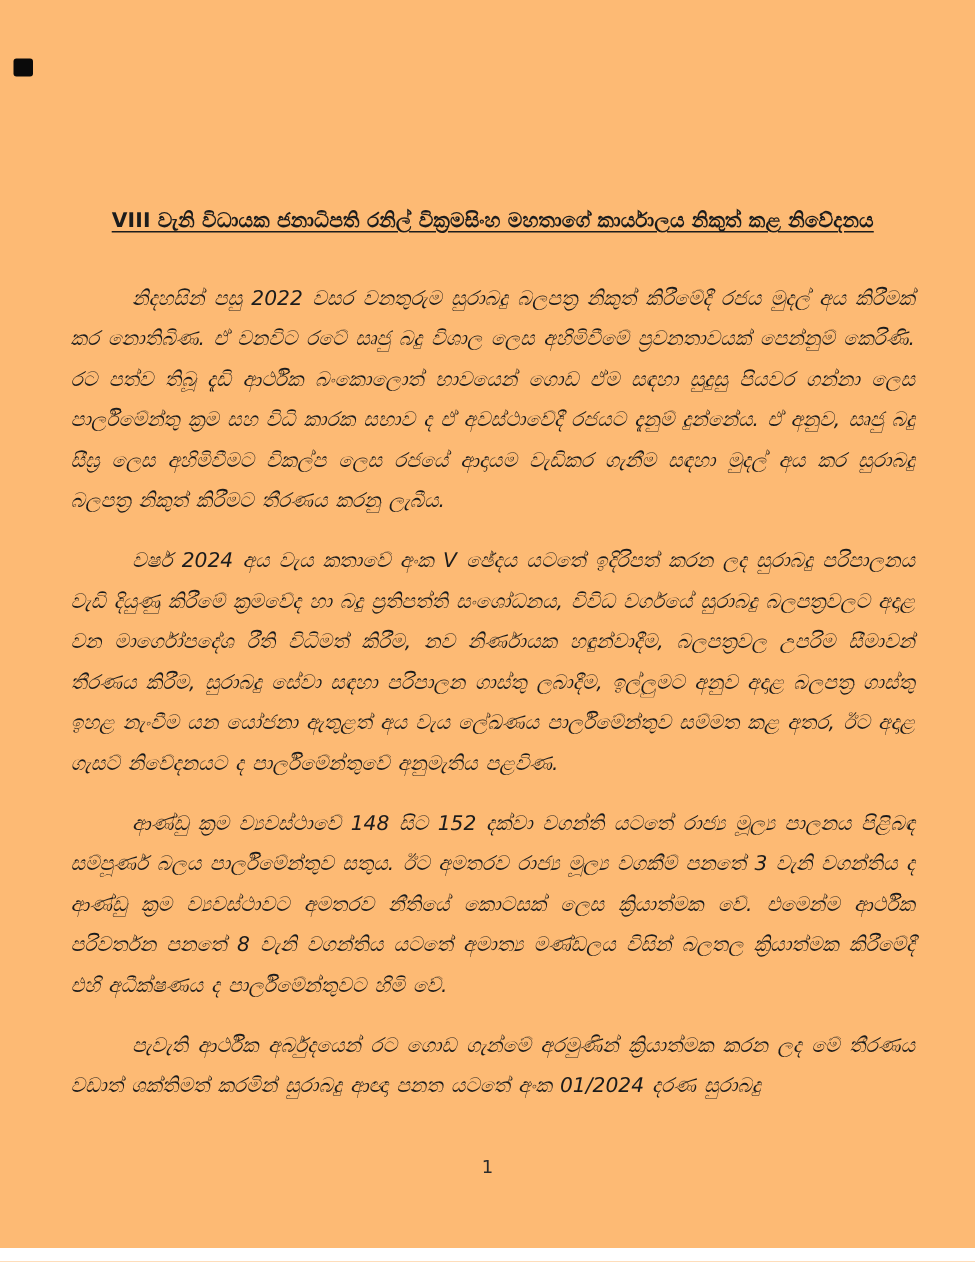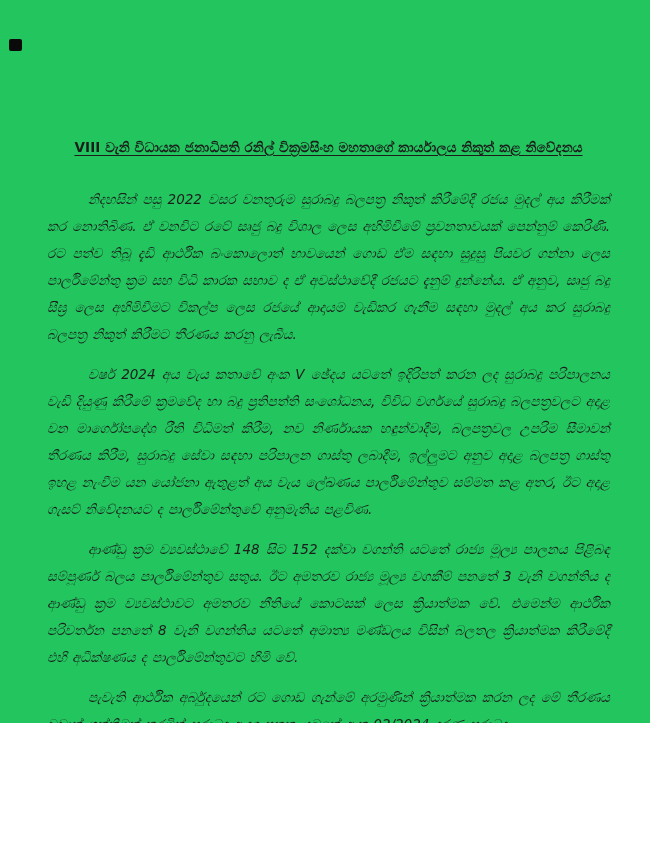--- a/index.html
+++ b/index.html
@@ -3,22 +3,22 @@
 <meta charset="utf-8">
 <style>
   html, body {
     margin: 0;
     padding: 0;
     background: #ffffff;
   }
   .page {
     position: relative;
     width: 650px;
-    height: 723px;
-    background: #22c55e;
+    height: 832px;
+    background: #fdba74;
     overflow: hidden;
     font-family: "DejaVu Sans", sans-serif;
     color: #1c1c1c;
     box-sizing: border-box;
   }
   .scan-artifact {
     position: absolute;
     left: 9px;
     top: 39px;
     width: 13px;
@@ -71,18 +71,18 @@
 
   <div class="doc-body">
     <h1 class="doc-title">VIII වැනි විධායක ජනාධිපති රනිල් වික්‍රමසිංහ මහතාගේ කාර්යාලය නිකුත් කළ නිවේදනය</h1>
 
     <p class="doc-paragraph">නිදහසින් පසු 2022 වසර වනතුරුම සුරාබදු බලපත්‍ර නිකුත් කිරීමේදී රජය මුදල් අය කිරීමක් කර නොතිබිණ. ඒ වනවිට රටේ සෘජු බදු විශාල ලෙස අහිමිවීමේ ප්‍රවනතාවයක් පෙන්නුම් කෙරිණි. රට පත්ව තිබූ දැඩි ආර්ථික බංකොලොත් භාවයෙන් ගොඩ ඒම සඳහා සුදුසු පියවර ගන්නා ලෙස පාර්ලිමේන්තු ක්‍රම සහ විධි කාරක සභාව ද ඒ අවස්ථාවේදී රජයට දැනුම් දුන්නේය. ඒ අනුව, සෘජු බදු සීඝ්‍ර ලෙස අහිමිවීමට විකල්ප ලෙස රජයේ ආදායම වැඩිකර ගැනීම සඳහා මුදල් අය කර සුරාබදු බලපත්‍ර නිකුත් කිරීමට තීරණය කරනු ලැබීය.</p>
 
     <p class="doc-paragraph">වර්ෂ 2024 අය වැය කතාවේ අංක V ඡේදය යටතේ ඉදිරිපත් කරන ලද සුරාබදු පරිපාලනය වැඩි දියුණු කිරීමේ ක්‍රමවේද හා බදු ප්‍රතිපත්ති සංශෝධනය, විවිධ වර්ගයේ සුරාබදු බලපත්‍රවලට අදාළ වන මාර්ගෝපදේශ රීති විධිමත් කිරීම, නව නිර්ණායක හඳුන්වාදීම, බලපත්‍රවල උපරිම සීමාවන් තීරණය කිරීම, සුරාබදු සේවා සඳහා පරිපාලන ගාස්තු ලබාදීම, ඉල්ලුමට අනුව අදාළ බලපත්‍ර ගාස්තු ඉහළ නැංවීම යන යෝජනා ඇතුළත් අය වැය ලේඛණය පාර්ලිමේන්තුව සම්මත කළ අතර, ඊට අදාළ ගැසට් නිවේදනයට ද පාර්ලිමේන්තුවේ අනුමැතිය පළවිණ.</p>
 
     <p class="doc-paragraph">ආණ්ඩු ක්‍රම ව්‍යවස්ථාවේ 148 සිට 152 දක්වා වගන්ති යටතේ රාජ්‍ය මූල්‍ය පාලනය පිළිබඳ සම්පූර්ණ බලය පාර්ලිමේන්තුව සතුය. ඊට අමතරව රාජ්‍ය මූල්‍ය වගකීම් පනතේ 3 වැනි වගන්තිය ද ආණ්ඩු ක්‍රම ව්‍යවස්ථාවට අමතරව නීතියේ කොටසක් ලෙස ක්‍රියාත්මක වේ. එමෙන්ම ආර්ථික පරිවර්තන පනතේ 8 වැනි වගන්තිය යටතේ අමාත්‍ය මණ්ඩලය විසින් බලතල ක්‍රියාත්මක කිරීමේදී එහි අධීක්ෂණය ද පාර්ලිමේන්තුවට හිමි වේ.</p>
 
-    <p class="doc-paragraph">පැවැති ආර්ථික අර්බුදයෙන් රට ගොඩ ගැන්මේ අරමුණින් ක්‍රියාත්මක කරන ලද මේ තීරණය වඩාත් ශක්තිමත් කරමින් සුරාබදු ආඥා පනත යටතේ අංක 02/2024 දරණ සුරාබදු</p>
+    <p class="doc-paragraph">පැවැති ආර්ථික අර්බුදයෙන් රට ගොඩ ගැන්මේ අරමුණින් ක්‍රියාත්මක කරන ලද මේ තීරණය වඩාත් ශක්තිමත් කරමින් සුරාබදු ආඥා පනත යටතේ අංක 01/2024 දරණ සුරාබදු</p>
   </div>
 
   <div class="page-number">1</div>
 
 </div>
 
 </body></html>

